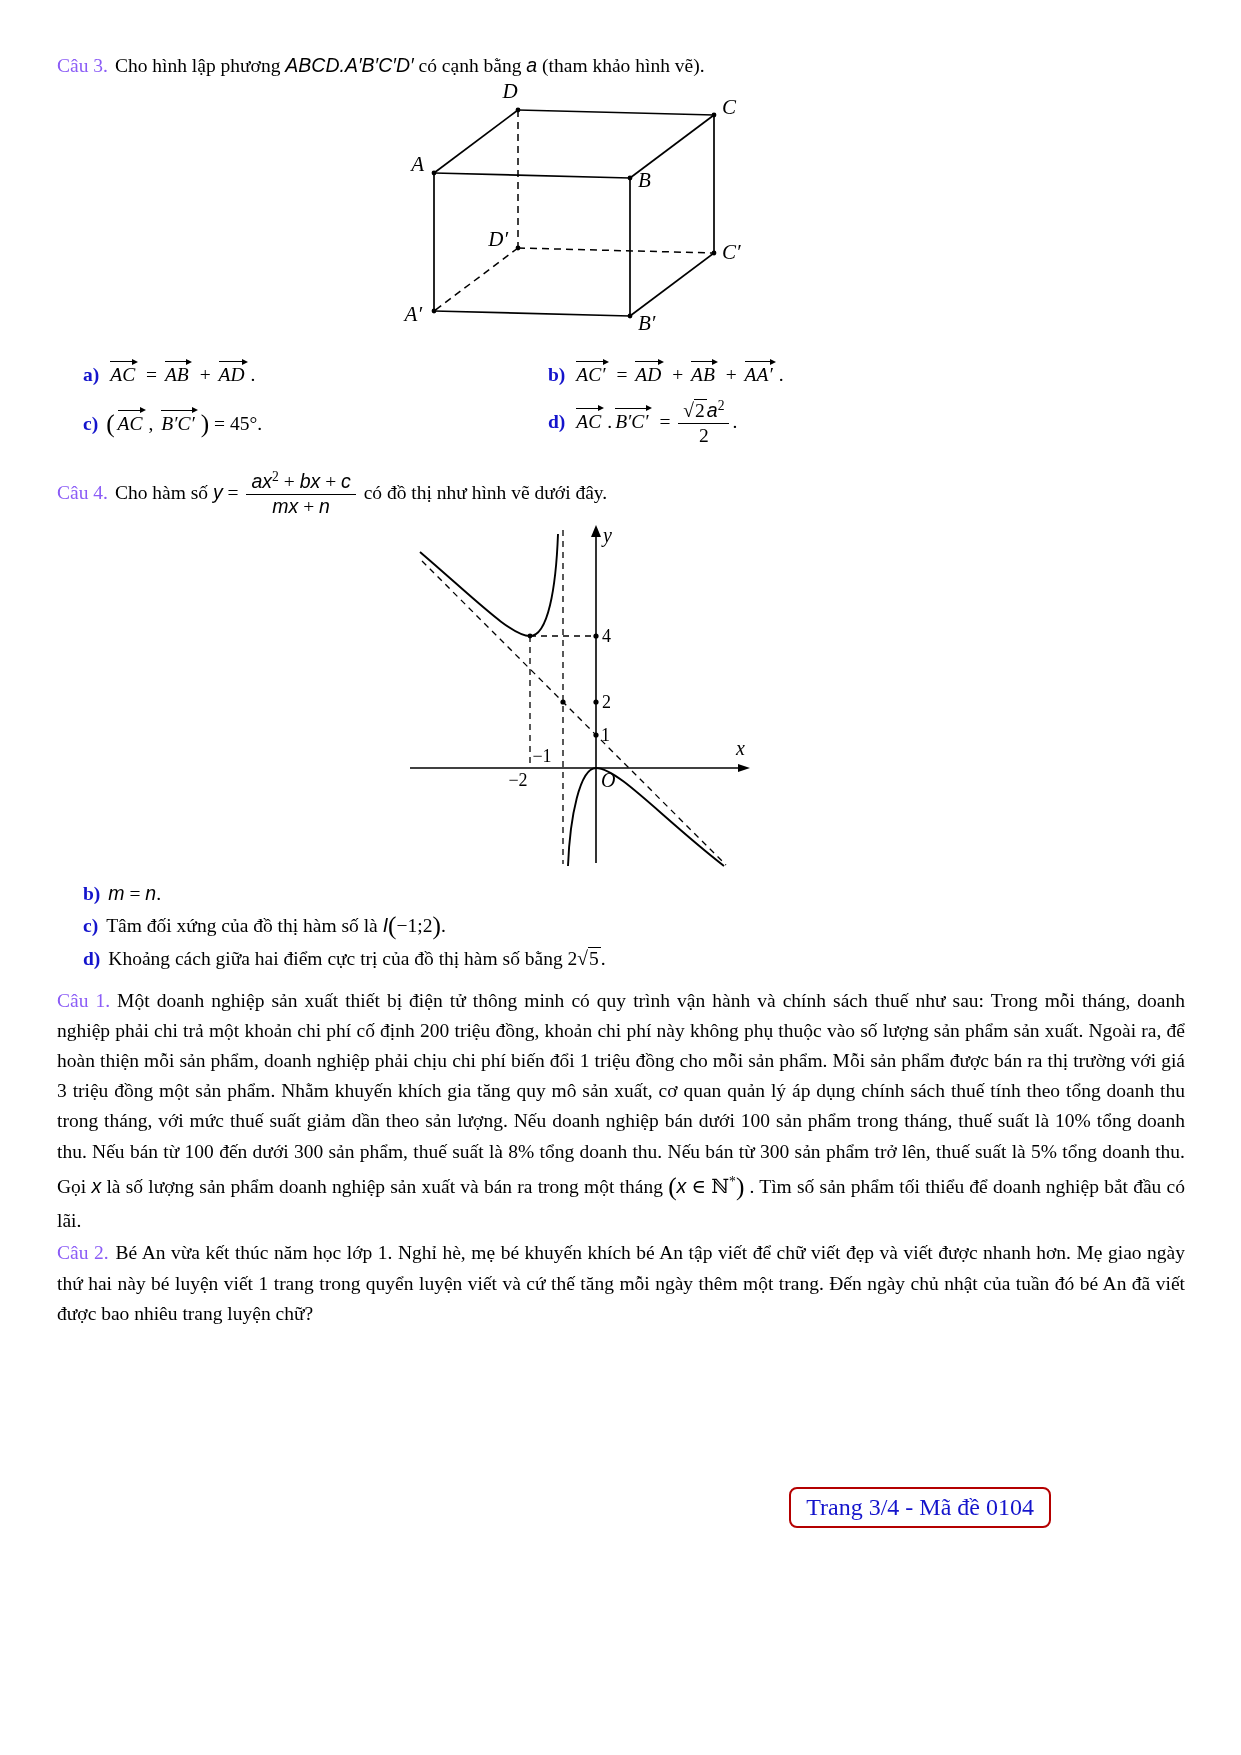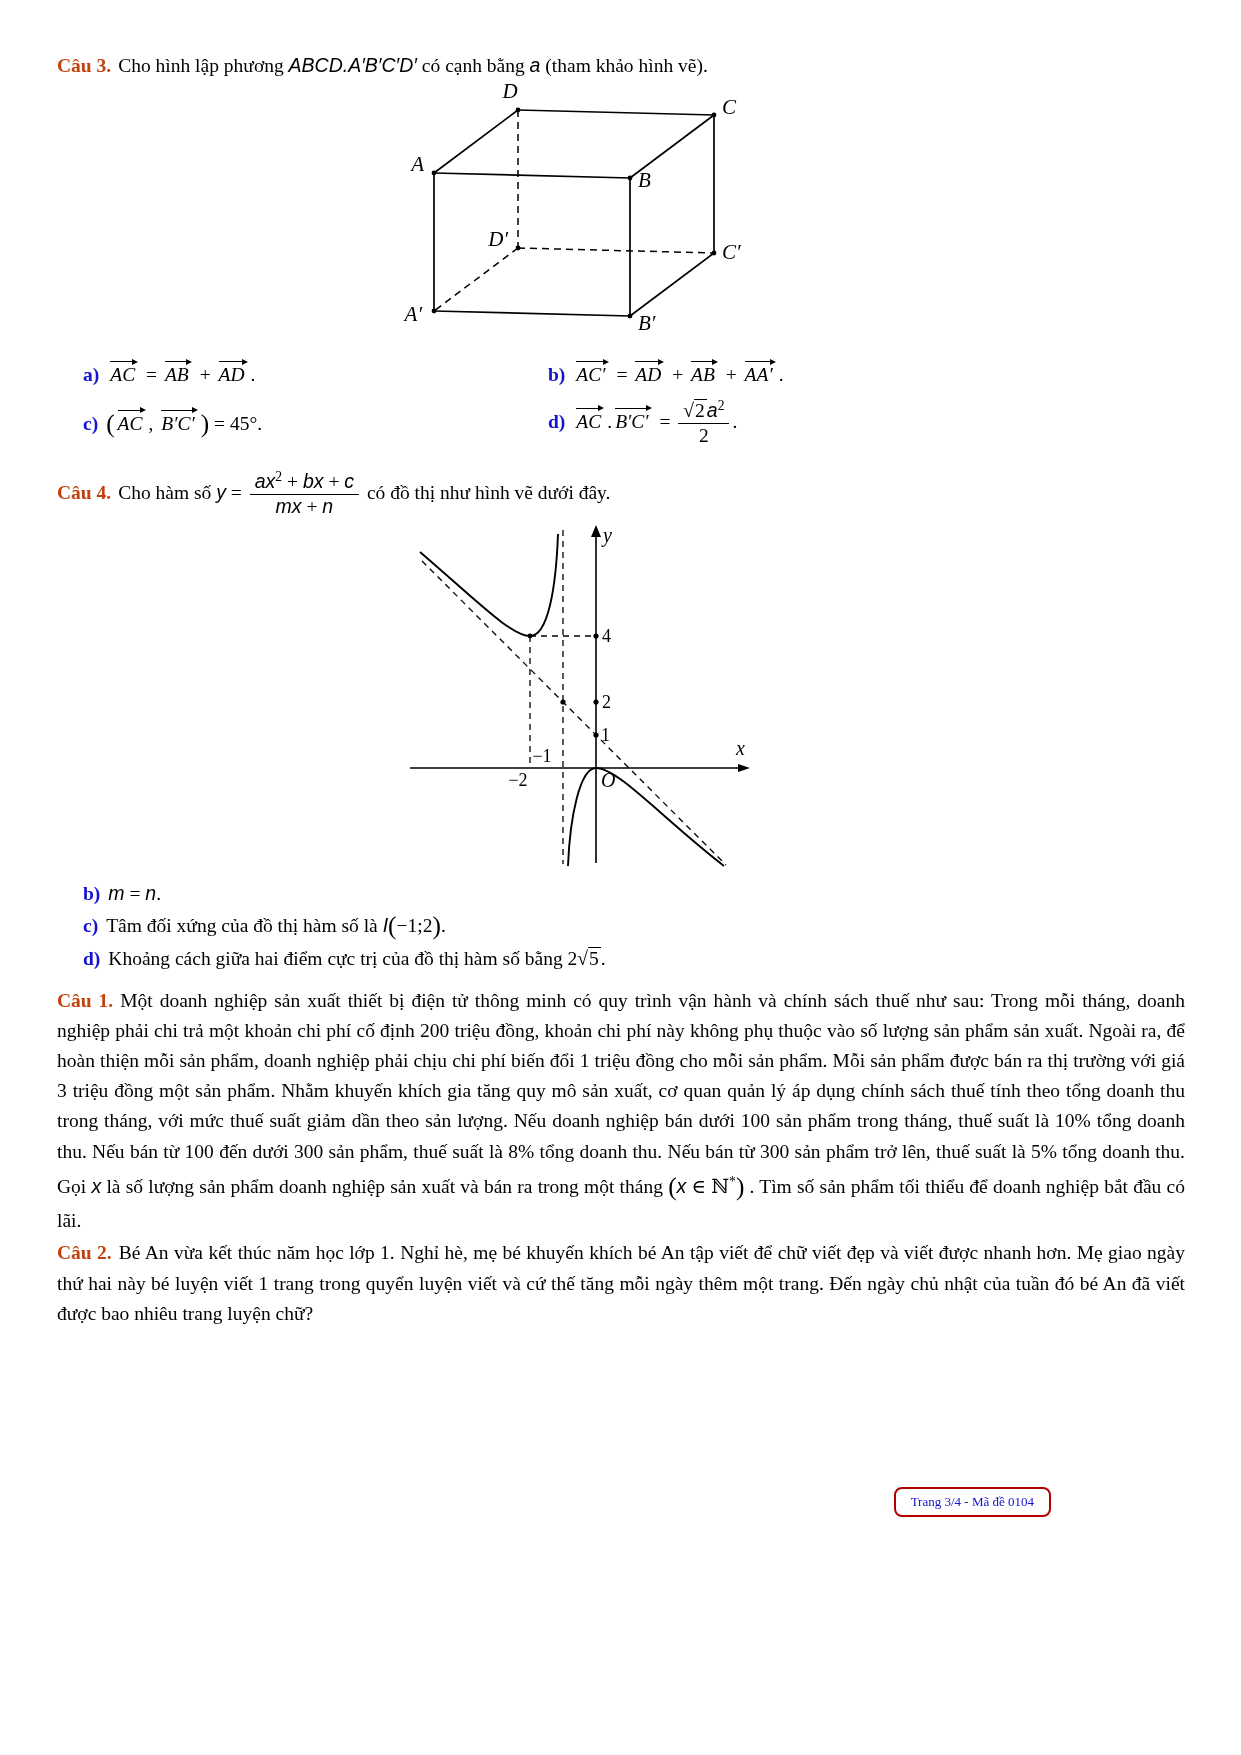--- a/index.html
+++ b/index.html
@@ -4,21 +4,21 @@
 <style>
   *{margin:0;padding:0;box-sizing:border-box;}
   html,body{background:#fff;}
   body{
     width:1241px;height:1755px;position:relative;overflow:hidden;
     font-family:"Liberation Serif","DejaVu Serif",serif;
     font-size:19.5px;color:#000;
   }
   .page{padding:50px 56px 0 57px;}
   .para{line-height:1.55;text-align:justify;}
-  .qlabel{color:#c2410c;font-weight:bold;margin-right:7px;}
+  .qlabel{color:#8b5cf6;font-weight:normal;margin-right:7px;}
   .okey{color:#1414CC;font-weight:bold;margin-right:8px;}
   i{font-family:Liberation Sans, sans-serif;}
 
   
   .frac{display:inline-block;vertical-align:middle;text-align:center;line-height:1.12;margin:0 3px;}
   .fnum{display:block;padding:0 5px 1px;border-bottom:1.3px solid #000;}
   .fden{display:block;padding:1px 5px 0;}
   .vec{display:inline-block;position:relative;font-style:italic;margin:0 3px 0 2px;padding:4px 3px 0 1px;}
   .vec::before{content:"";position:absolute;top:1px;left:1px;right:5px;border-top:1.4px solid #000;}
   .vec::after{content:"";position:absolute;top:-1.6px;right:0;width:0;height:0;
@@ -51,21 +51,21 @@
   .opts1 .opt{padding-left:26px;margin:7px 0;white-space:normal;}
 
   .q4head{margin-top:24px;}
   .part3{margin-top:20px;}
   .q1para{margin-top:16px;}
   .q2para{margin-top:2px;}
 
   .footer-box{
     position:absolute;top:1487px;right:190px;
     border:2px solid #B40000;border-radius:8px;
-    padding:5px 15px;color:#1414CC;font-size:13px;background:#fff;
+    padding:5px 15px;color:#1414CC;font-size:24px;background:#fff;
   }
 </style>
 </head>
 <body>
 
 <div class="page">
 
   <p class="para">
     <b class="qlabel">Câu 3.</b><span>Cho hình lập phương  <i>ABCD.A′B′C′D′</i>  có cạnh bằng  <i>a</i>  (tham khảo hình vẽ).</span>
   </p>

